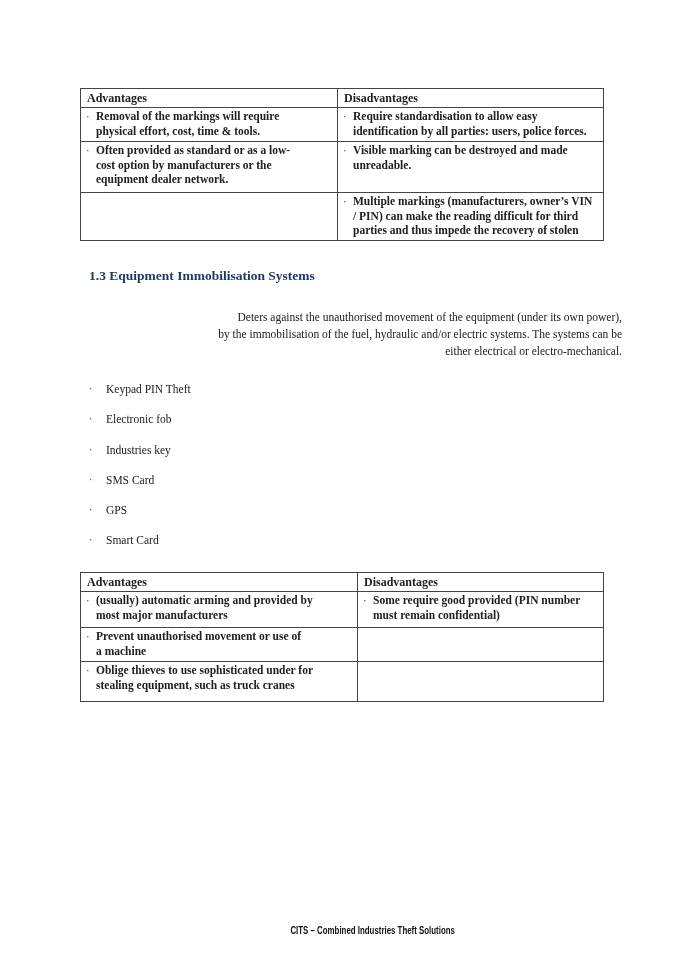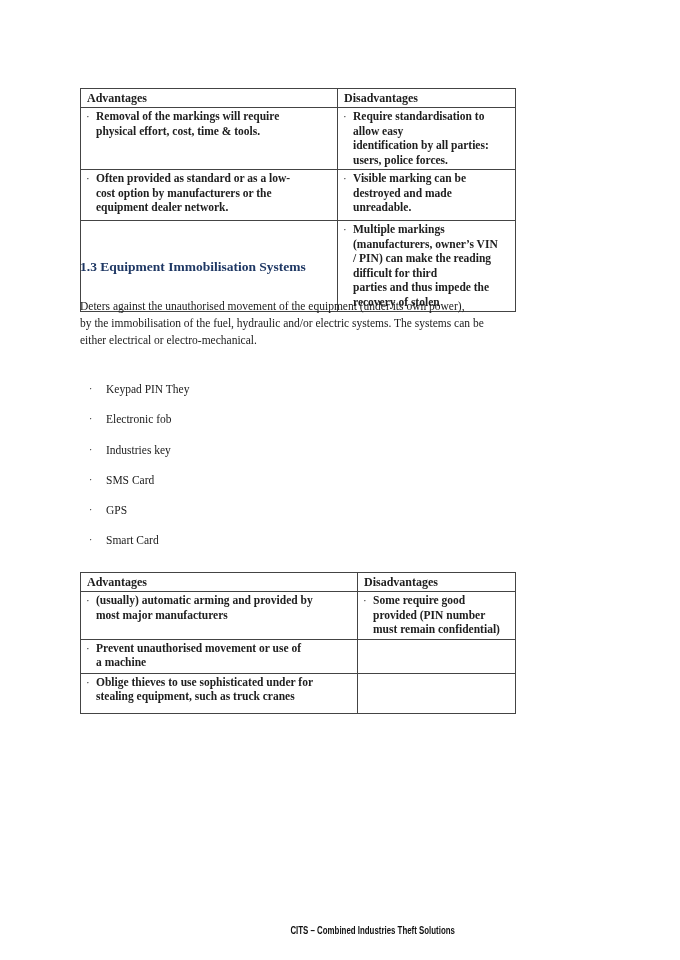--- a/index.html
+++ b/index.html
@@ -9,21 +9,21 @@
     height: 960px;
     background: #ffffff;
     font-family: "Liberation Serif", "DejaVu Serif", serif;
     color: #202020;
     overflow: hidden;
   }
   
   table.tbl {
     position: absolute;
     left: 80px;
-    width: 436px;
+    width: 524px;
     border-collapse: collapse;
     table-layout: fixed;
     font-size: 11.5px;
     line-height: 14.5px;
   }
   .tbl-1 { top: 88px; }
   .tbl-2 { top: 572px; }
   table.tbl th, table.tbl td {
     border: 1px solid #444444;
     vertical-align: top;
@@ -48,36 +48,36 @@
     flex: 1 1 auto;
     white-space: pre-line;
     font-weight: bold;
   }
   td.gap-top { padding-top: 16px; }
   
   .heading {
     position: absolute;
     left: 80px;
     top: 259px;
-    margin: 0;
+    margin: 9px;
     font-size: 13.5px;
     line-height: 16px;
     font-weight: bold;
     color: #1F3864;
   }
   .para {
     position: absolute;
     left: 80px;
     width: 542px;
     margin: 0;
     font-size: 11.5px;
     line-height: 17px;
     white-space: pre-line;
   }
-  .para-1 { top: 298px; }
+  .para-1 { top: 309px; text-align: right; }
   .para-2 { top: 353px; }
   
   .features {
     position: absolute;
     left: 80px;
     top: 381px;
     margin: 0;
     padding: 0;
     list-style: none;
     font-size: 11.5px;
@@ -179,21 +179,21 @@
 
   <h2 class="heading">1.3 Equipment Immobilisation Systems</h2>
 
   <p class="para para-1">Deters against the unauthorised movement of the equipment (under its own power),
 by the immobilisation of the fuel, hydraulic and/or electric systems. The systems can be
 either electrical or electro-mechanical.</p>
 
   <ul class="features">
     <li>
       <span class="li-blt">·</span>
-      <span>Keypad PIN They</span>
+      <span>Keypad PIN Theft</span>
     </li>
     <li>
       <span class="li-blt">·</span>
       <span>Electronic fob</span>
     </li>
     <li>
       <span class="li-blt">·</span>
       <span>Industries key</span>
     </li>
     <li>

